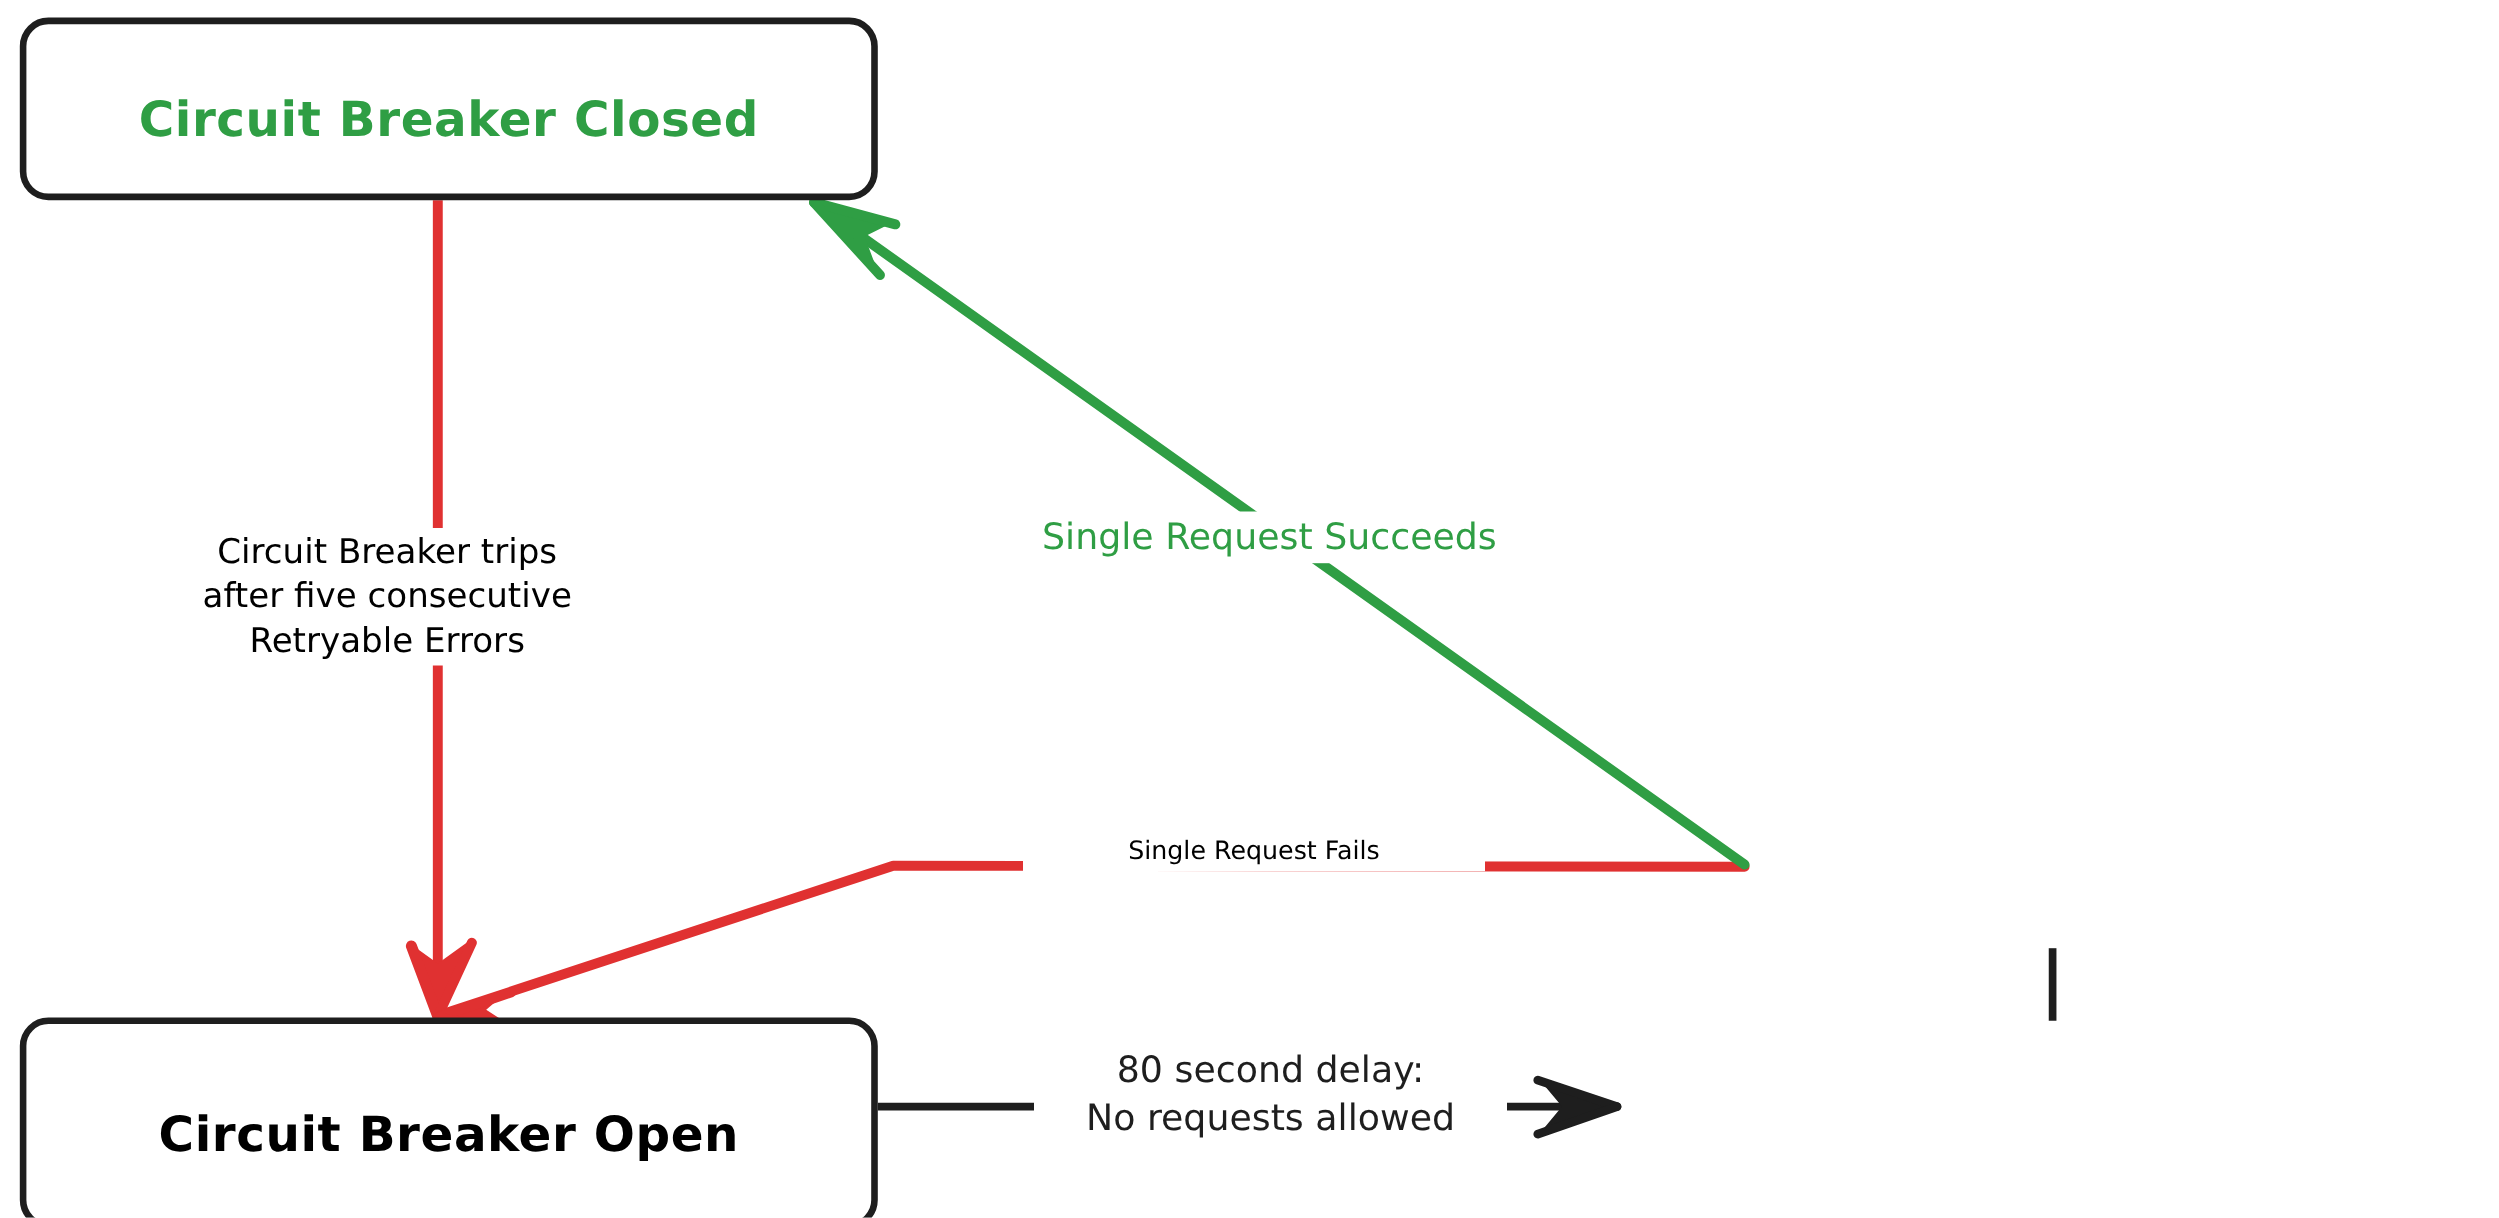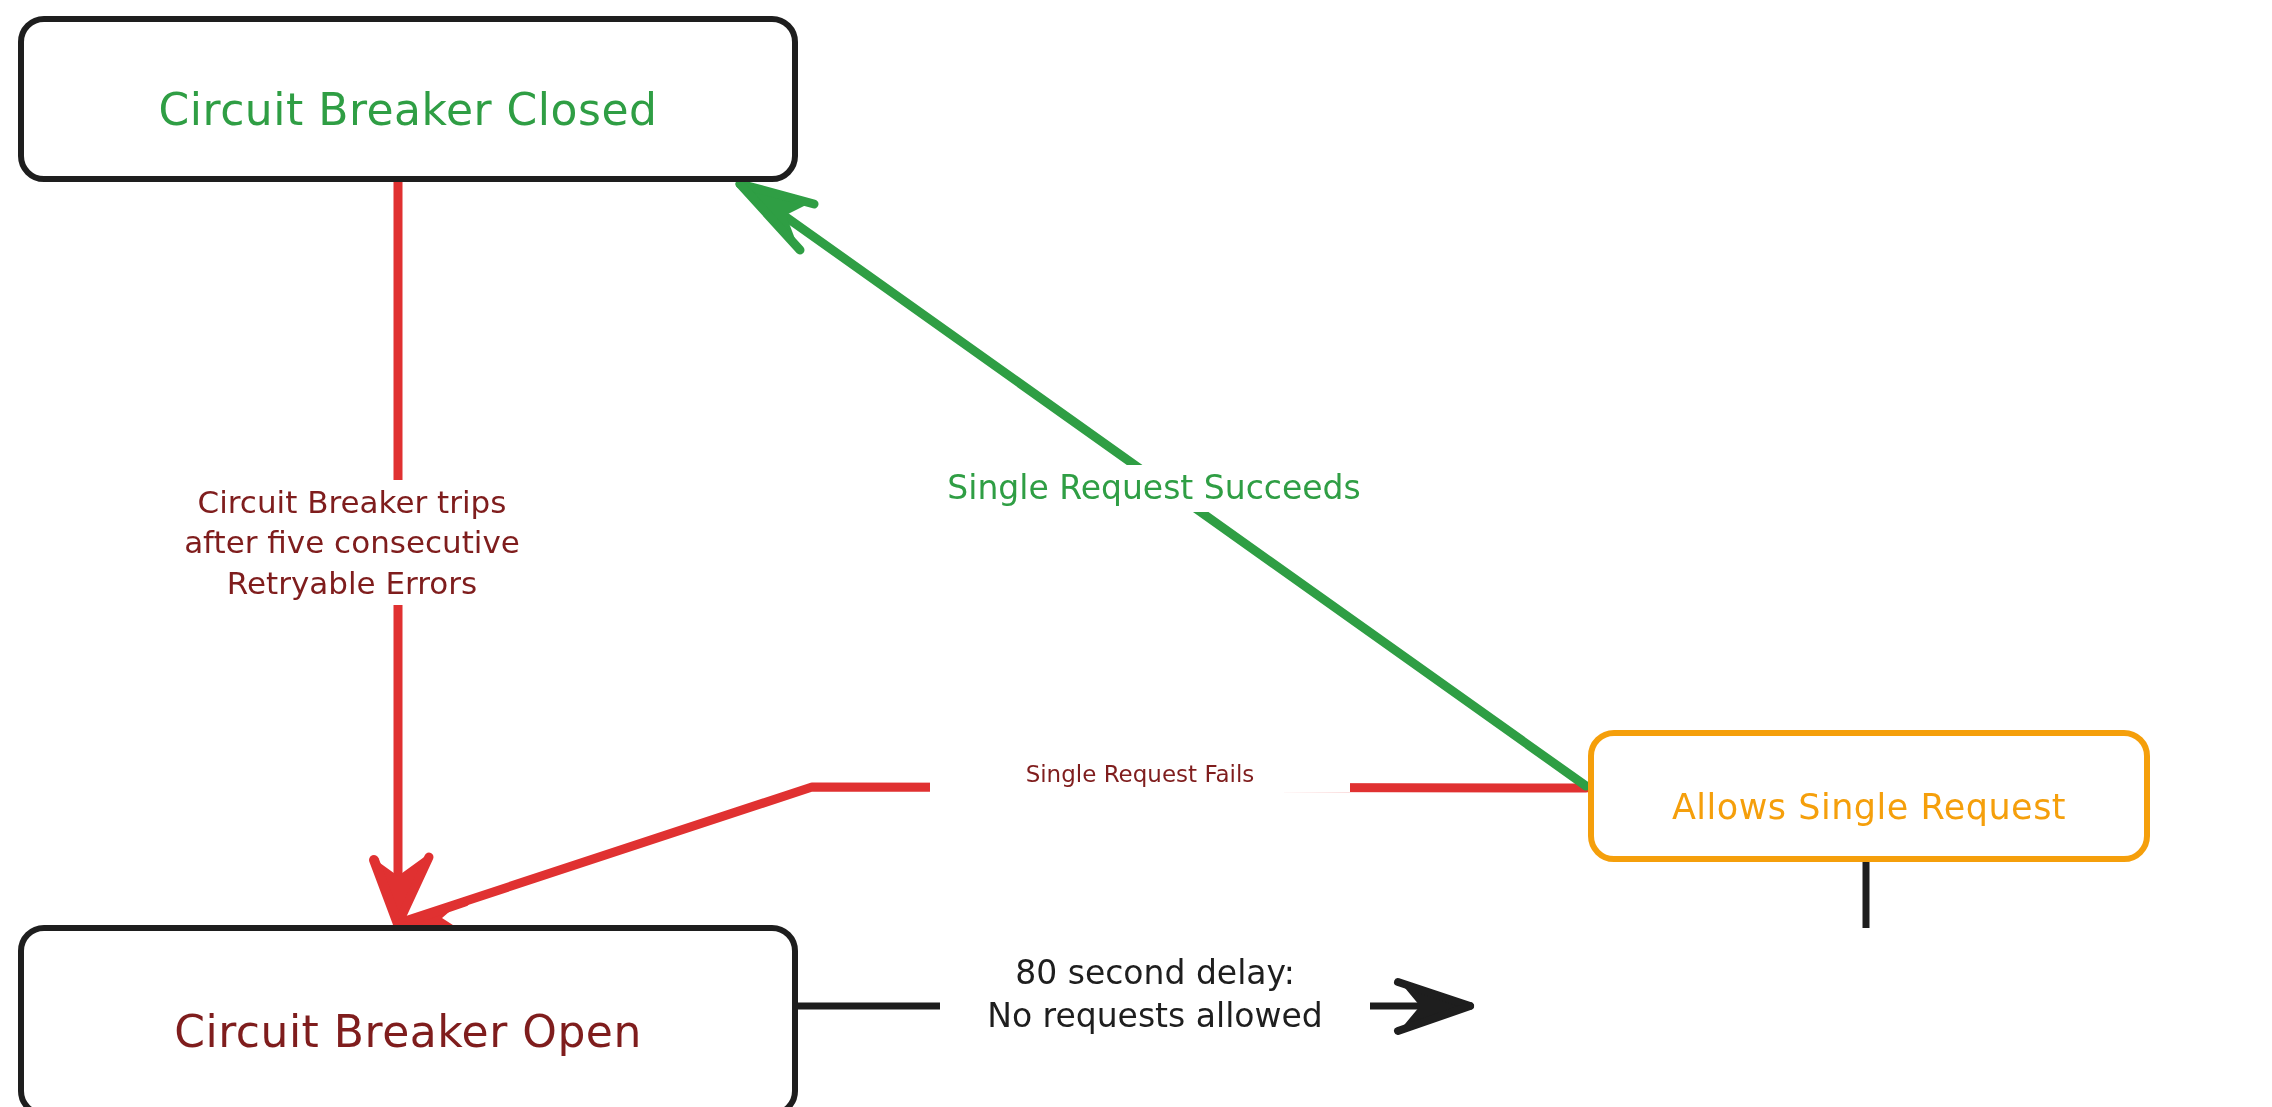--- a/index.html
+++ b/index.html
@@ -41,28 +41,28 @@
   .node-black {
     border-color: #1e1e1e;
     border-width: 6px;
   }
   .node-orange-border {
     border-color: #f59f0b;
     border-width: 6px;
   }
   .node-label {
     font-family: "DejaVu Sans", sans-serif;
-    font-weight: 400;
+    font-weight: 700;
     letter-spacing: 0.5px;
     line-height: 1.1;
     white-space: nowrap;
     margin-top: 23px;
   }
   .lbl-green  { color: #2f9e44; }
-  .lbl-red    { color: #7f1d1d; }
+  .lbl-red    { color: #000000; }
   .lbl-orange { color: #f59f0b; }
   .lbl-black  { color: #1e1e1e; }
 
   .edge-label {
     position: absolute;
     z-index: 4;
     background: #ffffff;
     font-family: "DejaVu Sans", sans-serif;
     text-align: center;
     line-height: 1.30;
@@ -129,23 +129,20 @@
   </svg>
 
   <div class="node node-black" id="node-closed">
     <span class="node-label lbl-green">Circuit Breaker Closed</span>
   </div>
 
   <div class="node node-black" id="node-open">
     <span class="node-label lbl-red">Circuit Breaker Open</span>
   </div>
 
-  <div class="node node-orange-border" id="node-allows">
-    <span class="node-label lbl-orange">Allows Single Request</span>
-  </div>
 
 
   <div class="edge-label lbl-red" id="label-trips">Circuit Breaker trips
 after five consecutive
 Retryable Errors</div>
 
   <div class="edge-label lbl-green" id="label-succeeds">Single Request Succeeds</div>
 
   <div class="edge-label lbl-red" id="label-fails">Single Request Fails</div>
 

